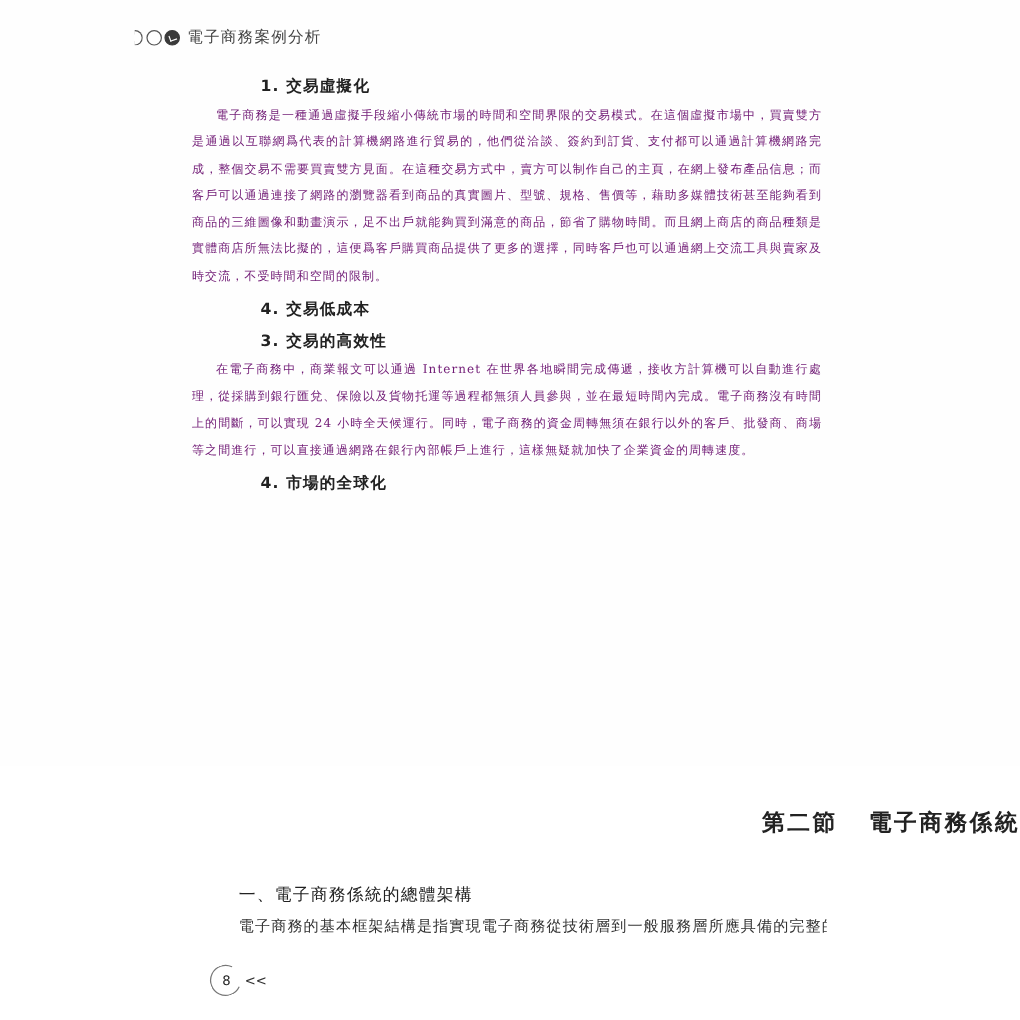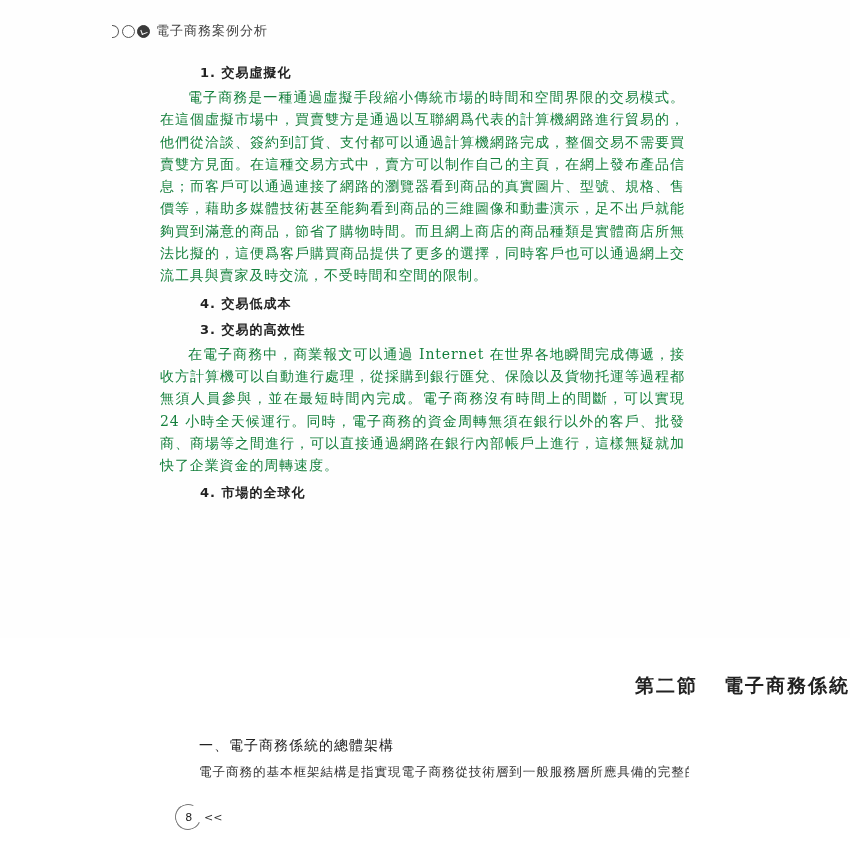--- a/index.html
+++ b/index.html
@@ -11,25 +11,25 @@
     .running-head { position: absolute; left: 112px; top: 20px; display: flex; align-items: center; height: 22px; }
     .circ { width: 13px; height: 13px; border: 1.5px solid #555; border-radius: 50%; box-sizing: border-box; margin-right: 2px; background: #fff; }
     .circ.half { width: 7px; border-left: none; border-radius: 0 7px 7px 0; margin-right: 3px; }
     .circ.filled { background: #3a3a3a; border-color: #3a3a3a; position: relative; margin-right: 6px; }
     .circ.filled::after { content: ""; position: absolute; left: 3px; top: 3px; width: 5px; height: 4px; border-left: 1.5px solid #fff; border-bottom: 1.5px solid #fff; transform: rotate(-20deg); }
     .running-title { font-family: "DejaVu Sans", "Liberation Sans", sans-serif; font-size: 13px; color: #444; letter-spacing: 1px; }
 
     .content { position: absolute; left: 160px; top: 60px; width: 525px; }
     .sub-heading {
       font-family: "DejaVu Sans", "Liberation Sans", sans-serif; font-weight: bold; font-size: 13px;
-      color: #222; margin: 0 0 0 40px; height: 26px; line-height: 26px; letter-spacing: 1px;
+      color: #222; margin: 0 0 0 57px; height: 26px; line-height: 26px; letter-spacing: 1px;
     }
     .para {
-      font-size: 14px; line-height: 22.3px; margin: 0 0 4px 0; text-align: justify; text-indent: 2em;
-      letter-spacing: 0.9px; color: #15803d;
+      font-size: 10px; line-height: 22.3px; margin: 0 0 4px 0; text-align: justify; text-indent: 2em;
+      letter-spacing: 0.9px; color: #701a75;
     }
     .section-title {
       position: absolute; left: 0; width: 850px; top: 673px; text-align: right;
       font-family: "DejaVu Sans", "Liberation Sans", sans-serif; font-weight: bold; font-size: 19px; color: #222; letter-spacing: 2px;
     }
     .section-title .gap { display: inline-block; width: 26px; }
     .h2 {
       position: absolute; left: 199px; top: 737px; font-family: "DejaVu Sans", "Liberation Sans", sans-serif;
       font-weight: normal; font-size: 14px; color: #222; letter-spacing: 1px;
     }

